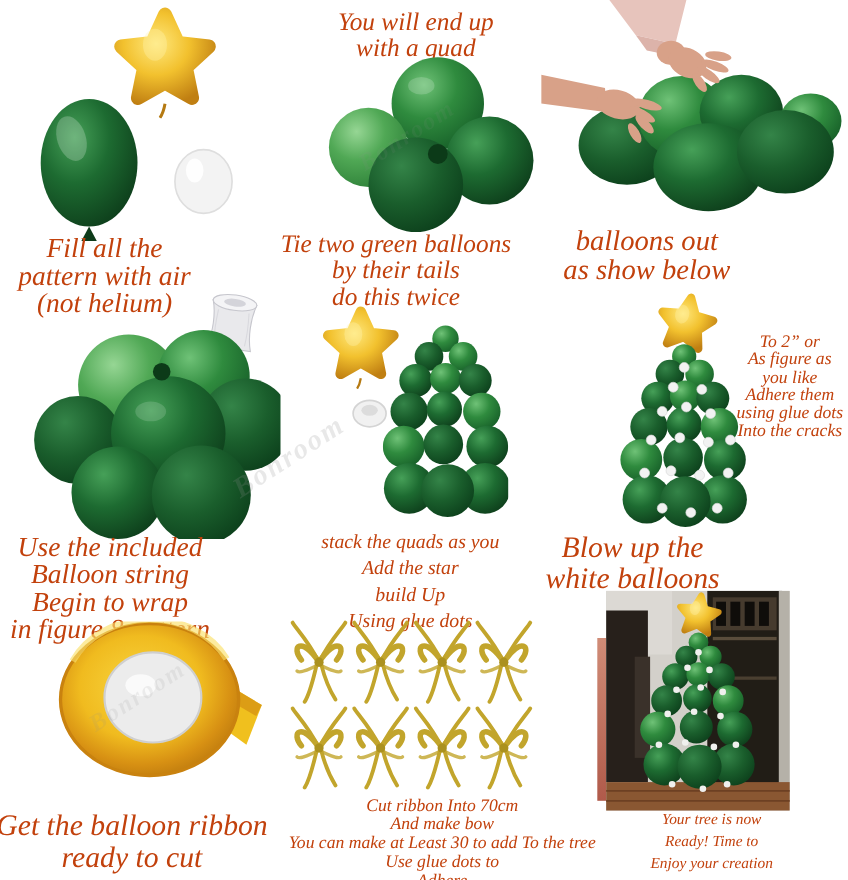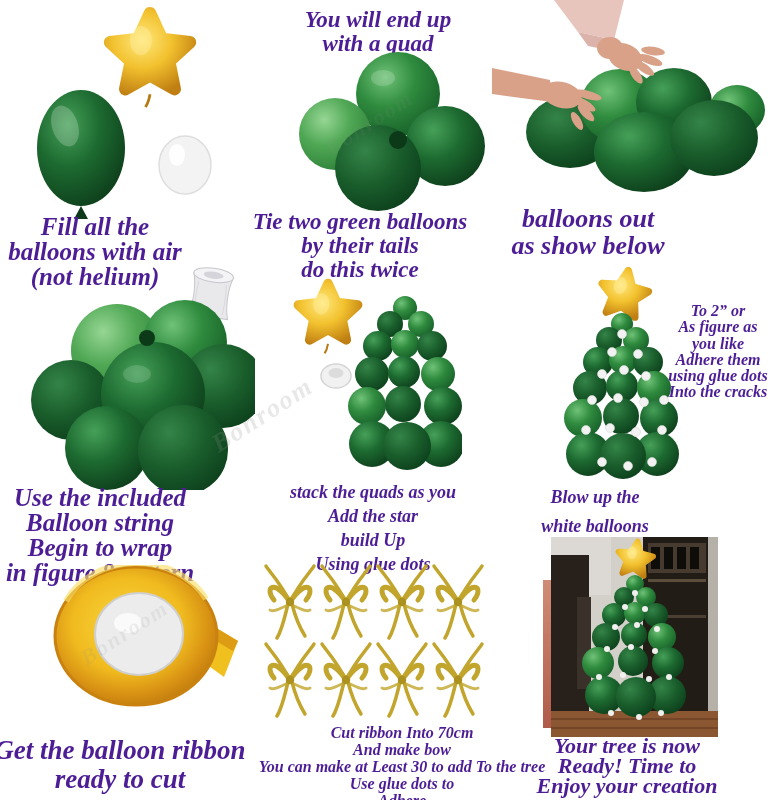--- a/index.html
+++ b/index.html
@@ -2,22 +2,22 @@
 <html><head>
 <meta charset="utf-8">
 <style>
   html,body{margin:0;padding:0;background:#ffffff;}
   #sheet{
     position:relative;width:771px;height:800px;background:#ffffff;
     font-family:"Liberation Serif","DejaVu Serif",serif;overflow:hidden;
   }
   .art{position:absolute;}
   .cap{
-    position:absolute;text-align:center;font-weight:bold;font-style:italic;
-    color:#4c1d95;transform:translateX(-50%);
+    position:absolute;text-align:center;font-weight:normal;font-style:italic;
+    color:#c2410c;transform:translateX(-50%);
   }
   .cap .ln{white-space:nowrap;}
   .wm{
     position:absolute;font-style:italic;font-weight:bold;color:#8f8f8f;
     transform:rotate(-33deg);letter-spacing:2px;pointer-events:none;
   }
   #bow-grid{
     position:absolute;left:262px;top:562px;display:grid;
     grid-template-columns:repeat(4,56px);grid-auto-rows:78px;
   }
@@ -95,21 +95,21 @@
     <path d="M45,118 l-7,13 l14,0 z" fill="#0d3b1a"></path>
   </svg>
 
   <svg class="art" style="left:158px;top:134px" width="56" height="64" viewBox="0 0 56 64">
     <ellipse cx="27" cy="31" rx="26" ry="29" fill="#f3f3f3" stroke="#dedede" stroke-width="1.5"></ellipse>
     <ellipse cx="19" cy="21" rx="8" ry="11" fill="#ffffff" opacity="0.9"></ellipse>
   </svg>
 
   <div class="cap" style="left:95px;top:214px;font-size:25px;line-height:25px">
     <div class="ln">Fill all the</div>
-    <div class="ln">balloons with air</div>
+    <div class="ln">pattern with air</div>
     <div class="ln">(not helium)</div>
   </div>
 
   <div class="cap" style="left:378px;top:8px;font-size:23px;line-height:24px">
     <div class="ln">You will end up</div>
     <div class="ln">with a quad</div>
   </div>
 
   <svg class="art" style="left:295px;top:50px" width="195" height="162" viewBox="0 0 195 162">
     <circle cx="103" cy="44" r="42" fill="url(#gradMid)"></circle>
@@ -260,21 +260,21 @@
 
   <div class="cap" style="left:718px;top:303px;font-size:16px;line-height:16.3px">
     <div class="ln">To 2” or</div>
     <div class="ln">As figure as</div>
     <div class="ln">you like</div>
     <div class="ln">Adhere them</div>
     <div class="ln">using glue dots</div>
     <div class="ln">Into the cracks</div>
   </div>
 
-  <div class="cap" style="left:595px;top:483px;font-size:18px;line-height:29px">
+  <div class="cap" style="left:575px;top:483px;font-size:27px;line-height:29px">
     <div class="ln">Blow up the</div>
     <div class="ln">white balloons</div>
   </div>
 
   <svg class="art" style="left:48px;top:565px" width="192" height="146" viewBox="0 0 192 146">
     <polygon points="150,52 190,76 176,112 140,86" fill="#f0c01e"></polygon>
     <polygon points="150,52 190,76 185,86 144,62" fill="#d89614" opacity="0.85"></polygon>
     <ellipse cx="88" cy="71" rx="81" ry="69" fill="url(#gradRibbon)"></ellipse>
     <ellipse cx="88" cy="71" rx="81" ry="69" fill="none" stroke="#c9820f" stroke-width="3"></ellipse>
     <path d="M18,36 A78,66 0 0,1 158,34" stroke="#fbe06a" fill="none" stroke-width="6" opacity="0.65"></path>
@@ -374,21 +374,21 @@
       <circle cx="48" cy="140" r="3"></circle>
         <circle cx="72" cy="138" r="3"></circle>
         <circle cx="98" cy="142" r="3"></circle>
         <circle cx="118" cy="140" r="3"></circle>
       <circle cx="60" cy="176" r="3"></circle>
         <circle cx="88" cy="180" r="3"></circle>
         <circle cx="110" cy="176" r="3"></circle>
     </g>
   </svg>
 
-  <div class="cap" style="left:627px;top:736px;font-size:22px;line-height:20px">
+  <div class="cap" style="left:647px;top:736px;font-size:14px;line-height:20px">
     <div class="ln">Your tree is now</div>
     <div class="ln">Ready! Time to</div>
     <div class="ln">Enjoy your creation</div>
   </div>
 
   <div class="wm" style="left:205px;top:400px;font-size:26px;opacity:0.20">Bonroom</div>
   <div class="wm" style="left:320px;top:110px;font-size:22px;opacity:0.10">Bonroom</div>
   <div class="wm" style="left:75px;top:620px;font-size:22px;opacity:0.13">Bonroom</div>
 
 </div>

